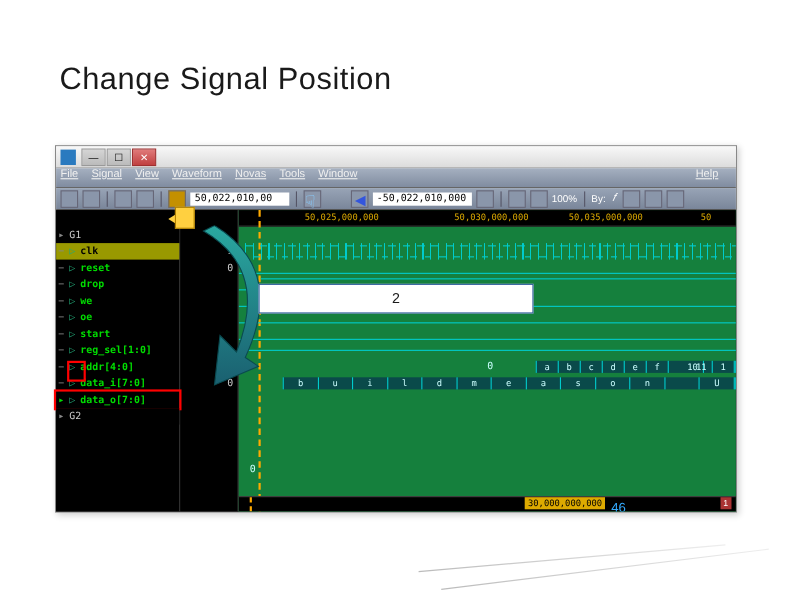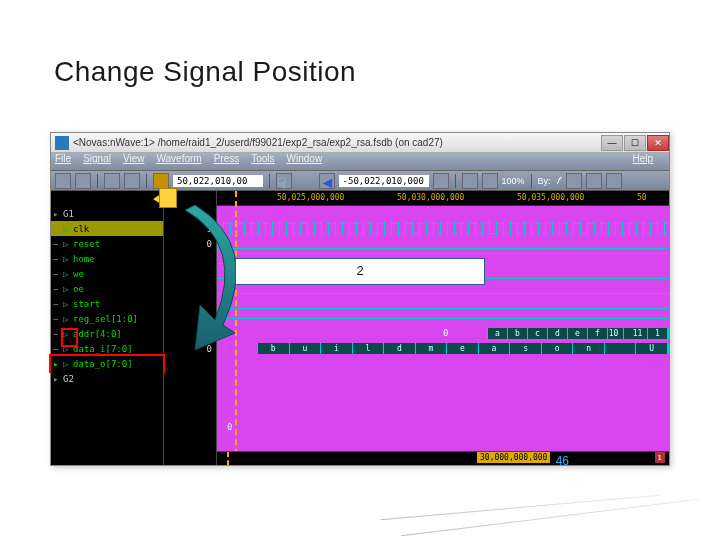--- a/index.html
+++ b/index.html
@@ -20,26 +20,26 @@
   .menubar .spacer { flex: 1; }
   .toolbar { height: 20px; background: linear-gradient(#98a4b6,#7a869a); display: flex; align-items: center; border-bottom: 1px solid #555; padding: 0 4px; gap: 4px; }
   .tbtn { width: 16px; height: 16px; background: #8a96aa; border: 1px solid #667; }
   .timebox { background: #fff; color: #000; font-size: 9px; padding: 1px 4px; font-family: monospace; min-width: 90px; }
   .tool-sep { width: 1px; height: 14px; background: #556; margin: 0 2px; }
   .zoom-txt { font-size: 9px; color: #fff; }
   .f-ico { color: #fff; font-size: 10px; font-style: italic; margin: 0 2px; }
   .wave-area { flex: 1; display: flex; background: #000; height: calc(100% - 58px); position: relative; }
   .left-col { width: 113px; background: #000; border-right: 1px solid #444; display: flex; flex-direction: column; }
   .val-col { width: 53px; background: #000; border-right: 1px solid #444; display: flex; flex-direction: column; }
-  .wave-col { flex: 1; background: #d946ef; position: relative; overflow: hidden; }
+  .wave-col { flex: 1; background: #15803d; position: relative; overflow: hidden; }
   .sig-row { height: 15px; display: flex; align-items: center; font-size: 9px; font-family: monospace; padding-left: 2px; position: relative; }
   .grp-row { color: #ccc; background: #000; }
   .sig-row .exp { color: #888; width: 10px; }
   .sig-row .play { color: #2a7; width: 10px; }
-  .sig-row .nm { color: #0d0; }
+  .sig-row .nm { color: #0d0; font-weight: bold; }
   .sig-row .nm.bus { color: #0d0; }
   .sig-row.clk-hi { background: #999900; }
   .sig-row.clk-hi .nm { color: #000; }
   .sig-row.redbox { outline: 2px solid #f00; }
   .val-row { height: 15px; font-size: 9px; font-family: monospace; color: #ccc; display: flex; align-items: center; justify-content: flex-end; padding-right: 4px; }
   .ruler { height: 15px; background: #000; position: relative; font-size: 8px; font-family: monospace; border-bottom: 1px solid #333; }
   .ruler span { position: absolute; top: 2px; color: #da0; background: #000; }
   .wrow { height: 15px; position: relative; }
   .clk-wave { height: 15px; background: repeating-linear-gradient(to right, transparent 0, transparent 6px, #0cc 6px, #0cc 7px); position: relative; }
   .clk-wave::before { content: ''; position: absolute; top: 2px; left: 0; right: 0; height: 1px; background: repeating-linear-gradient(to right, transparent 0 6px, #0cc 6px 13px); }
@@ -66,33 +66,32 @@
 </style>
 </head>
 <body>
 <div class="slide">
 
 <div class="title">Change Signal Position</div>
 
 <div class="app-window">
   <div class="titlebar">
     <div class="icon"></div>
-    <div class="txt">&lt;Novas:nWave:1&gt; /home/raid1_2/userd/f99021/exp2_rsa/exp2_rsa.fsdb (on cad27)</div>
     <div class="win-btns">
       <div class="win-btn win-min">—</div>
       <div class="win-btn win-max">☐</div>
       <div class="win-btn win-close">✕</div>
     </div>
   </div>
   <div class="menubar">
     <span>File</span>
     <span>Signal</span>
     <span>View</span>
     <span>Waveform</span>
-    <span>Press</span>
+    <span>Novas</span>
     <span>Tools</span>
     <span>Window</span>
     <div class="spacer"></div>
     <span>Help</span>
   </div>
   <div class="toolbar">
     <div class="tbtn"></div>
     <div class="tbtn"></div>
     <div class="tool-sep"></div>
     <div class="tbtn"></div>
@@ -132,21 +131,21 @@
             <span class="nm">clk</span>
           </div>
       <div class="sig-row">
             <span class="exp">−</span>
             <span class="play">▷</span>
             <span class="nm">reset</span>
           </div>
       <div class="sig-row">
             <span class="exp">−</span>
             <span class="play">▷</span>
-            <span class="nm">home</span>
+            <span class="nm">drop</span>
           </div>
       <div class="sig-row">
             <span class="exp">−</span>
             <span class="play">▷</span>
             <span class="nm">we</span>
           </div>
       <div class="sig-row">
             <span class="exp">−</span>
             <span class="play">▷</span>
             <span class="nm">oe</span>
@@ -193,21 +192,21 @@
       <div class="val-row"></div>
       <div class="val-row"></div>
       <div class="val-row"></div>
       <div class="val-row">0</div>
       <div class="val-row"></div>
     </div>
 
     <div class="wave-col">
       <div class="ruler">
         <span style="left:60px">50,025,000,000</span>
-        <span style="left:180px">50,030,000,000</span>
+        <span style="left:196px">50,030,000,000</span>
         <span style="left:300px">50,035,000,000</span>
         <span style="left:420px">50</span>
       </div>
       <div class="cursor-orange"></div>
       <div class="wrow"></div>
       <div class="wrow clk-wave"></div>
       <div class="wrow">
             <div class="flat-line" style="bottom:2px;"></div>
           </div>
       <div class="wrow">
@@ -228,21 +227,21 @@
           </div>
       <div class="wrow">
         <div class="bus-zero" style="left:50%; top:2px;">0</div>
         <div class="busbar" style="left:270px;" id="addr-bus">
               <div class="cell" style="left: 0px; width: 20px;">a</div>
               <div class="cell" style="left: 20px; width: 20px;">b</div>
               <div class="cell" style="left: 40px; width: 20px;">c</div>
               <div class="cell" style="left: 60px; width: 20px;">d</div>
               <div class="cell" style="left: 80px; width: 20px;">e</div>
               <div class="cell" style="left: 100px; width: 20px;">f</div>
-              <div class="cell" style="left: 116px; width: 20px;">10</div>
+              <div class="cell" style="left: 132px; width: 20px;">10</div>
               <div class="cell" style="left: 140px; width: 20px;">11</div>
               <div class="cell" style="left: 160px; width: 20px;">1</div>
             </div>
       </div>
       <div class="wrow">
         <div class="busbar" style="left:40px;" id="datai-bus">
               <div class="cell" style="left: 0px; width: 31.5385px;">b</div>
               <div class="cell" style="left: 31.5385px; width: 31.5385px;">u</div>
               <div class="cell" style="left: 63.0769px; width: 31.5385px;">i</div>
               <div class="cell" style="left: 94.6154px; width: 31.5385px;">l</div>

